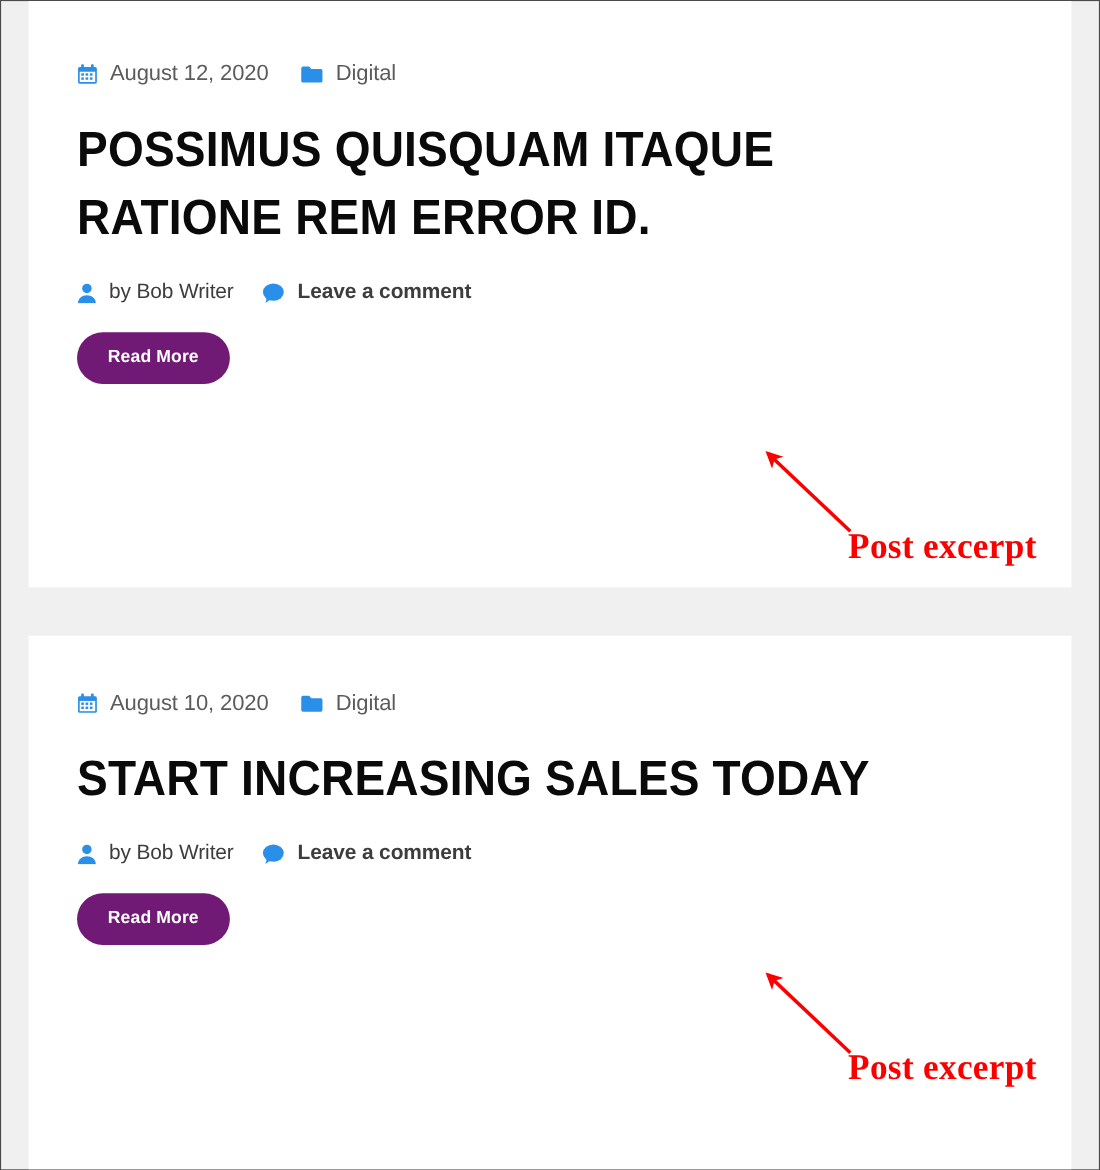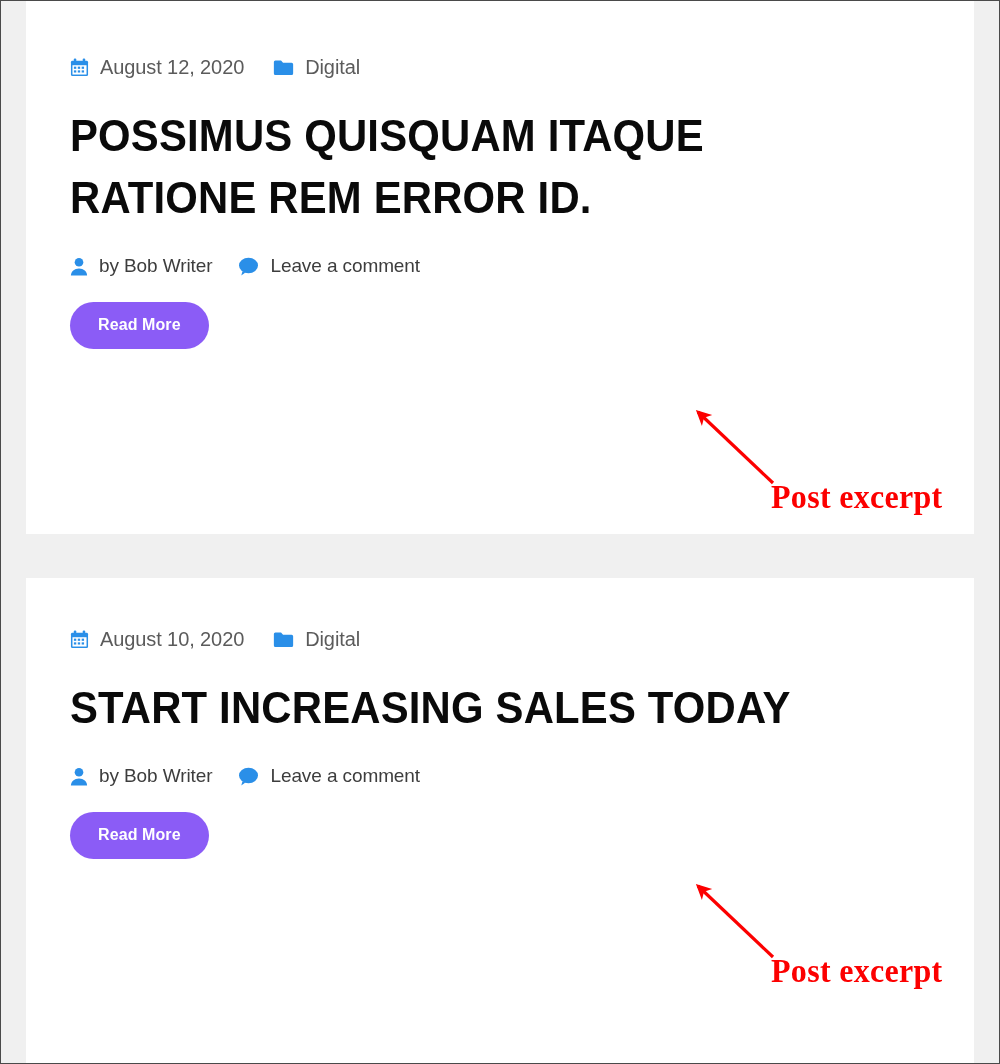--- a/index.html
+++ b/index.html
@@ -77,40 +77,40 @@
     transform: scaleX(0.93);
     transform-origin: left center;
   }
 
   
   .meta-byline {
     display: flex;
     align-items: center;
     white-space: nowrap;
   }
-  .meta-byline .meta-item + .meta-item { margin-left: 26px; }
+  .meta-byline .meta-item + .meta-item { margin-left: 26px; font-weight: bold; }
   .byline-text {
     font-size: 19px;
     color: #3d3d3d;
     letter-spacing: -0.1px;
   }
 
   
   .excerpt {
     margin: 0;
     font-size: 19.5px;
     line-height: 40px;
     color: #4a4a4a;
     letter-spacing: -0.05px;
   }
 
   
   .read-more {
     display: inline-block;
-    background: #8b5cf6;
+    background: #701a75;
     color: #ffffff;
     font-size: 16px;
     font-weight: 700;
     letter-spacing: 0.1px;
     padding: 15px 28px 16px 28px;
     border: none;
     border-radius: 40px;
     cursor: pointer;
     font-family: "Liberation Sans", sans-serif;
     line-height: 1;

